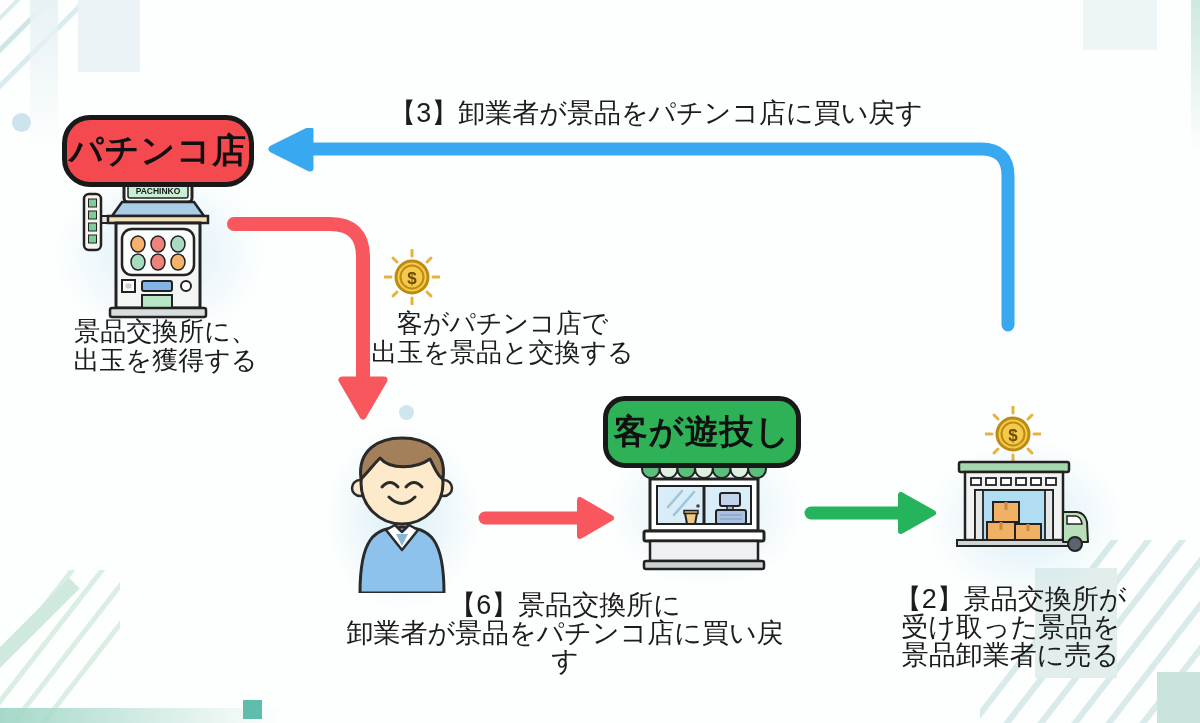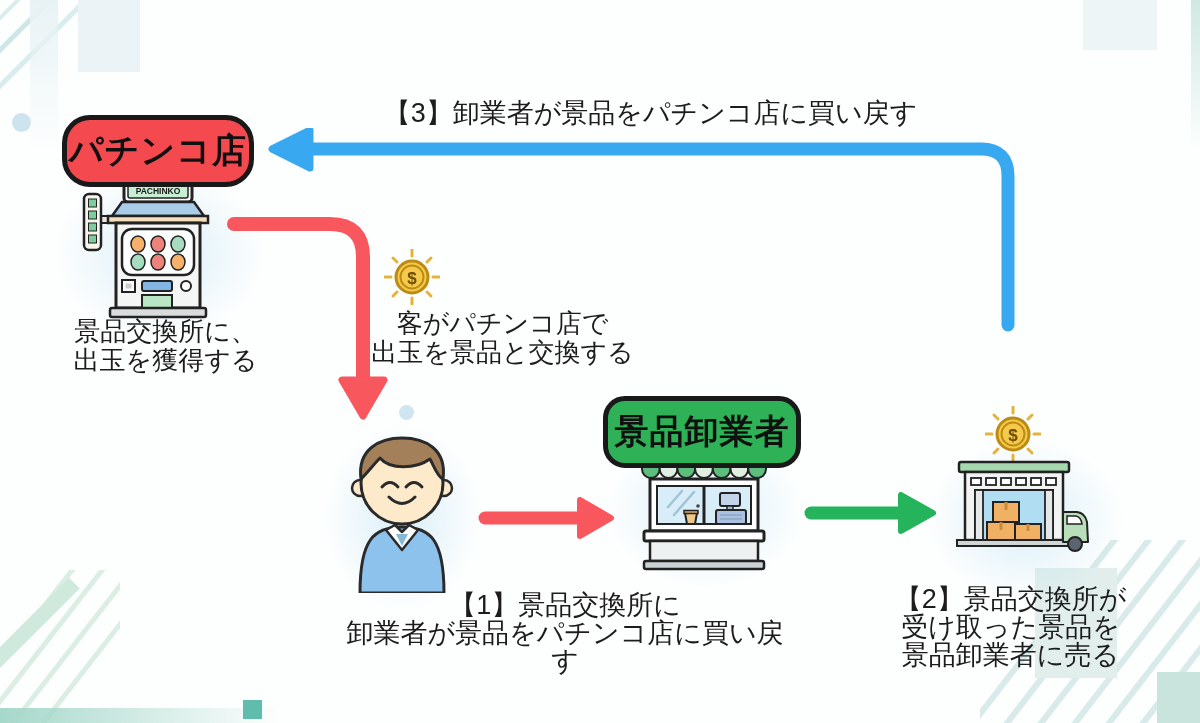--- a/index.html
+++ b/index.html
@@ -82,39 +82,39 @@
 
   <svg class="abs" style="left:803px;top:492px;z-index:1" width="140" height="42" viewBox="0 0 140 42">
     <path d="M8 21 L98 21" fill="none" stroke-width="13" stroke-linecap="round" stroke="#25b45c"></path>
     <polygon points="98,3 98,39 130,21" stroke-width="6" stroke-linejoin="round" fill="#25b45c" stroke="#25b45c"></polygon>
   </svg>
 
   <div class="badge" style="left: 62px; top: 115px; width: 192px; border-radius: 28px; background: rgb(244, 73, 78);">
     <span>パチンコ店</span>
   </div>
   <div class="badge" style="left: 603px; top: 396px; width: 198px; border-radius: 22px; background: rgb(46, 177, 87);">
-    <span>景品卸業者</span>
-  </div>
-
-  <div class="caption step" style="left:378px;top:99px;width:545px;">
+    <span>客が遊技し</span>
+  </div>
+
+  <div class="caption step" style="left:378px;top:99px;width:545px;text-align:right;">
     <div>【3】卸業者が景品をパチンコ店に買い戻す</div>
   </div>
 
   <div class="caption" style="left:38px;top:317px;width:255px;">
     <div>景品交換所に、</div>
     <div>出玉を獲得する</div>
   </div>
 
   <div class="caption" style="left:360px;top:309px;width:285px;">
     <div>客がパチンコ店で</div>
     <div>出玉を景品と交換する</div>
   </div>
 
   <div class="caption step" style="left:335px;top:591px;width:460px;">
-    <div>【1】景品交換所に</div>
+    <div>【6】景品交換所に</div>
     <div>卸業者が景品をパチンコ店に買い戻す</div>
   </div>
 
   <div class="caption step" style="left:878px;top:585px;width:265px;">
     <div>【2】景品交換所が</div>
     <div>受け取った景品を</div>
     <div>景品卸業者に売る</div>
   </div>
 
   <svg class="art" style="left:384px;top:249px" width="56" height="56" viewBox="0 0 56 56">

